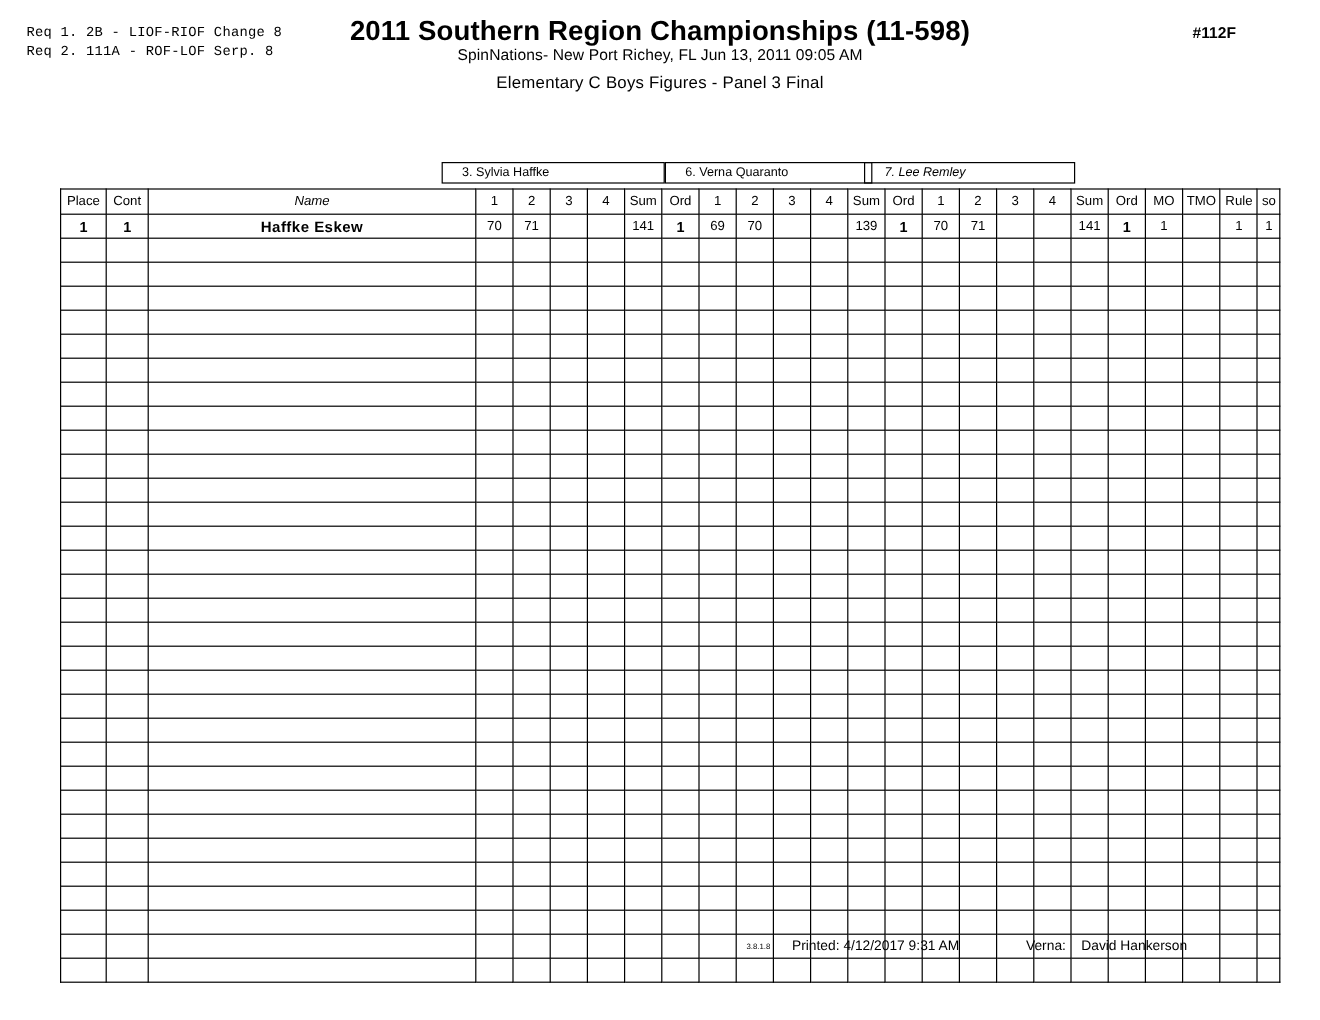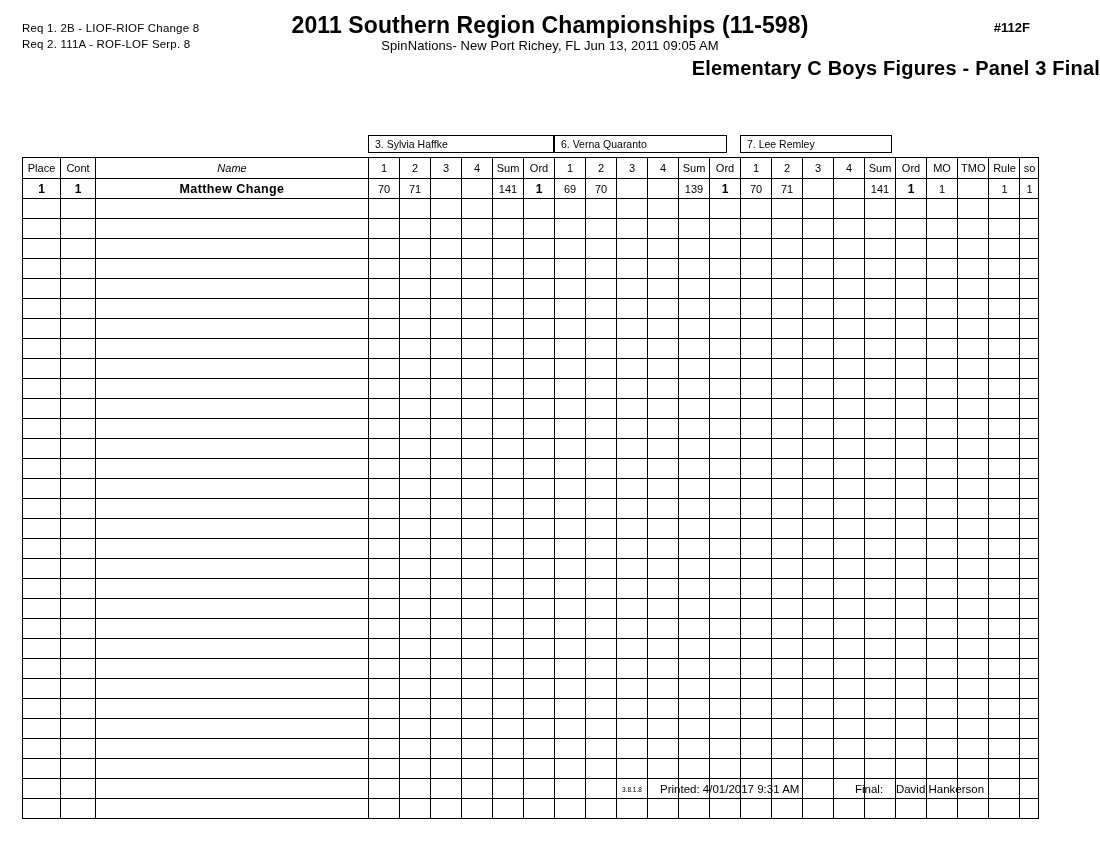--- a/index.html
+++ b/index.html
@@ -17,20 +17,21 @@
   }
 
   
   #reqs {
     position: absolute;
     left: 22px;
     top: 20px;
     font-size: 11.5px;
     line-height: 16px;
     letter-spacing: 0.2px;
+    font-family: Liberation Mono, monospace;
   }
   #reqs .req-line { white-space: nowrap; }
 
   
   #header {
     position: absolute;
     left: 0;
     right: 0;
     top: 14px;
     text-align: center;
@@ -41,25 +42,24 @@
     font-weight: bold;
     letter-spacing: 0.1px;
     line-height: 22px;
   }
   #header .title-sub {
     font-size: 13px;
     line-height: 20px;
     letter-spacing: 0.1px;
   }
   #header .title-event {
-    font-size: 20px;
-    font-weight: bold;
+    font-size: 14px;
+    font-weight: normal;
     line-height: 24px;
     letter-spacing: 0.2px;
-    text-align: right;
   }
   #header .title-report {
     font-size: 15px;
     line-height: 22px;
     letter-spacing: 0.1px;
   }
 
   
   #event-number {
     position: absolute;
@@ -77,35 +77,36 @@
     height: 18px;
   }
   .judge-cell {
     position: absolute;
     top: 0;
     height: 18px;
     border: 1px solid #000;
     box-sizing: border-box;
     font-size: 10.5px;
     line-height: 16px;
-    padding-left: 6px;
+    padding-left: 16px;
     white-space: nowrap;
     overflow: hidden;
   }
 
   
   #grid-wrap {
     position: absolute;
     left: 22px;
     top: 157px;
   }
   table.score {
     border-collapse: collapse;
     table-layout: fixed;
     font-size: 11px;
+    margin-left: 28px;
   }
   table.score td, table.score th {
     border: 1px solid #000;
     height: 20px;
     padding: 0 3px;
     box-sizing: border-box;
     font-weight: normal;
     text-align: center;
     vertical-align: middle;
     overflow: hidden;
@@ -162,21 +163,21 @@
   <div class="title-main">2011 Southern Region Championships (11-598)</div>
   <div class="title-sub">SpinNations- New Port Richey, FL  Jun 13, 2011  09:05 AM</div>
   <div class="title-event">Elementary C Boys Figures  - Panel 3 Final</div>
 </div>
 
 <div id="event-number">#112F</div>
 
 <div id="judges-strip">
   <div class="judge-cell" style="left:0px;   width:186px;">3.  Sylvia Haffke</div>
   <div class="judge-cell" style="left:186px; width:173px;">6.  Verna Quaranto</div>
-  <div class="judge-cell" style="left:372px; width:152px;">7.  Lee Remley</div>
+  <div class="judge-cell" style="left:352px; width:176px;font-style:italic;">7.  Lee Remley</div>
 </div>
 
 <div id="grid-wrap">
   <table class="score">
     <colgroup>
       <col style="width:38px">
       <col style="width:35px">
       <col style="width:273px">
       <col style="width:31px">
         <col style="width:31px">
@@ -232,21 +233,21 @@
         <td>TMO</td>
         <td>Rule</td>
         <td>so</td>
       </tr>
     </thead>
     <tbody id="table-body">
 
     <tr class="data-row">
           <td class="bold-cell">1</td>
           <td class="bold-cell">1</td>
-          <td class="name-cell">Matthew Change</td>
+          <td class="name-cell">Haffke Eskew</td>
           <td class="sep-left">70</td>
           <td>71</td>
           <td></td>
           <td></td>
           <td>141</td>
           <td class="sep-left sep-right bold-cell">1</td>
           <td class="sep-left">69</td>
           <td>70</td>
           <td></td>
           <td></td>
@@ -1099,19 +1100,19 @@
           <td></td>
           <td></td>
           <td></td>
         </tr>
       </tbody>
   </table>
 </div>
 
 <div id="footer">
   <span class="tiny-code">3.8.1.8</span>
-  <span class="printed">Printed:  4/01/2017  9:31 AM</span>
+  <span class="printed">Printed:  4/12/2017  9:31 AM</span>
   <span class="scorer">
-    <span>Final:</span>
+    <span>Verna:</span>
     &nbsp;&nbsp;
     <span>David Hankerson</span>
   </span>
 </div>
 
 </body></html>

